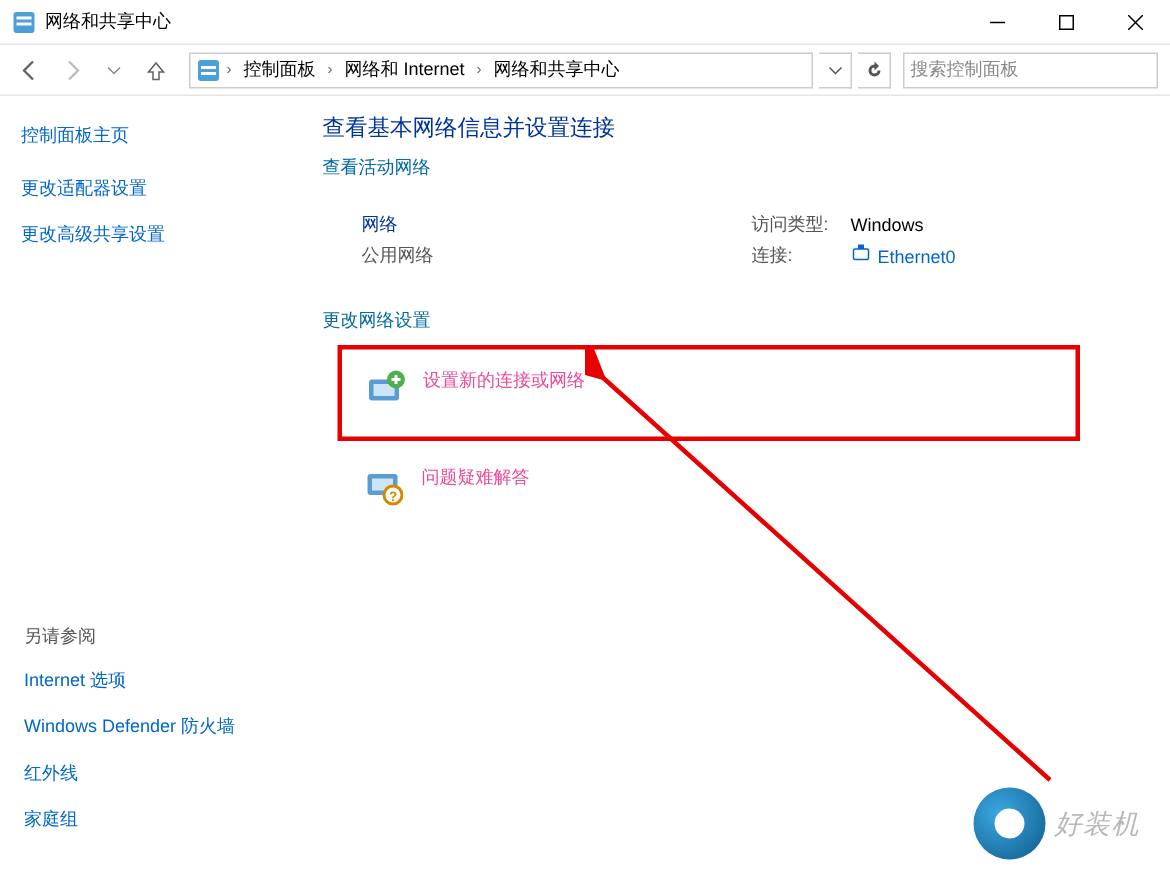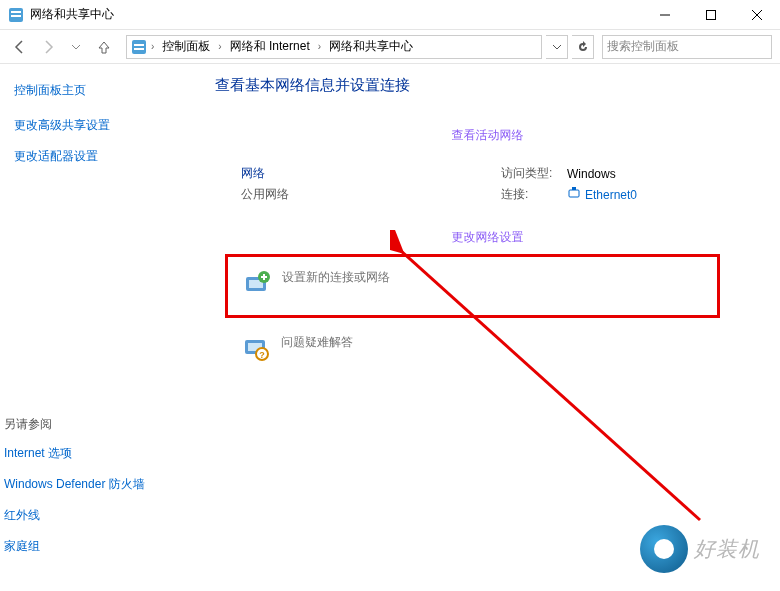--- a/index.html
+++ b/index.html
@@ -16,41 +16,41 @@
   .bc-icon { width:16px; height:16px; }
   .bc-sep { color:#666; padding: 0 2px; font-size:10px; }
   .bc-item { padding: 0 4px; white-space: nowrap; }
   .addrbtn { width: 22px; height:24px; border:1px solid #ccc; border-left:none; display:flex; align-items:center; justify-content:center; color:#555;}
   .breadcrumb + .addrbtn { }
   .search { width: 170px; height:24px; border:1px solid #ccc; display:flex; align-items:center; padding:0 4px; margin-left:4px; color:#888; }
   .content { display:flex; height: calc(591px - 64px); }
   .sidebar { width: 195px; padding: 18px 14px; }
   .sidebar .home { color:#0066cc; margin-bottom: 18px; }
   .sidebar .link { color:#0066cc; margin-bottom: 14px; cursor:pointer; }
-  .sidebar .bottom { position:absolute; bottom: 22px; left:4px; }
+  .sidebar .bottom { position:absolute; bottom: 22px; left:16px; }
   .sidebar .also { color:#555; margin-bottom: 12px; }
   .main { flex:1; padding: 12px 20px 0 20px; position:relative; }
-  .main h1 { color:#003399; font-weight:400; font-size:15px; margin-bottom: 32px; }
-  .section-title { color:#8b5cf6; margin: 6px 0 10px 0; text-align: center; }
+  .main h1 { color:#003399; font-weight:400; font-size:15px; margin-bottom: 8px; }
+  .section-title { color:#0369a1; margin: 6px 0 10px 0; }
   .netrow { display:flex; margin-left: 26px; margin-bottom: 14px; }
   .netleft { width: 260px; }
   .netright .row { display:flex; gap: 6px; margin-bottom: 4px; align-items:center; }
   .netright .lbl { color:#555; width:60px; }
   .ethernet { color:#0066cc; display:inline-flex; align-items:center; gap:4px; }
   .hr { border-top:1px solid transparent; margin: 8px 0 10px 0; }
   .change-title { margin-top: 22px; margin-bottom: 8px; }
   .option { display:flex; gap: 12px; padding: 6px 8px; margin-left: 18px; margin-bottom: 6px; }
   .option .opt-icon { width: 28px; height:28px; flex-shrink:0; }
-  .option .opt-title { color:#737373; margin-bottom: 4px; }
+  .option .opt-title { color:#ec4899; margin-bottom: 4px; }
   .option .opt-desc { color:#333; }
   .highlight { border: 3px solid #e60000; padding: 6px; margin-left: 10px; margin-right: 40px; }
   .logo { position:absolute; right: 20px; bottom: 18px; display:flex; align-items:center; gap:6px; }
   .logo-circle { width:48px; height:48px; border-radius:50%; background: radial-gradient(circle at 35% 35%, #3ba7e0, #0f5a8a); display:flex; align-items:center; justify-content:center; }
   .logo-inner { width:20px; height:20px; border-radius:50%; background:#fff; }
-  .logo-text { font-size: 21px; color:#b8b8b8; font-weight: 500; letter-spacing: 1px; font-style: italic;}
+  .logo-text { font-size: 18px; color:#b8b8b8; font-weight: 500; letter-spacing: 1px; font-style: italic;}
   .arrow-svg { position:absolute; top: 230px; left: 390px; width: 340px; height: 320px; pointer-events:none; }
 </style>
 </head>
 <body>
 
 <div class="titlebar">
   <span class="icon">
     <svg width="16" height="16">
         <rect x="1" y="1" width="14" height="14" fill="#4ca0d8" rx="2"></rect>
         <rect x="3" y="4" width="10" height="2" fill="#fff"></rect>
@@ -123,22 +123,22 @@
       </svg>
     </div>
   <div class="search">
     <span>搜索控制面板</span>
   </div>
 </div>
 
 <div class="content">
   <div class="sidebar">
     <div class="home">控制面板主页</div>
+    <div class="link">更改适配器设置</div>
     <div class="link">更改高级共享设置</div>
-    <div class="link">更改适配器设置</div>
     <div class="bottom">
       <div class="also">另请参阅</div>
       <div class="link">Internet 选项</div>
       <div class="link">Windows Defender 防火墙</div>
       <div class="link">红外线</div>
       <div class="link">家庭组</div>
     </div>
   </div>
 
   <div class="main">

